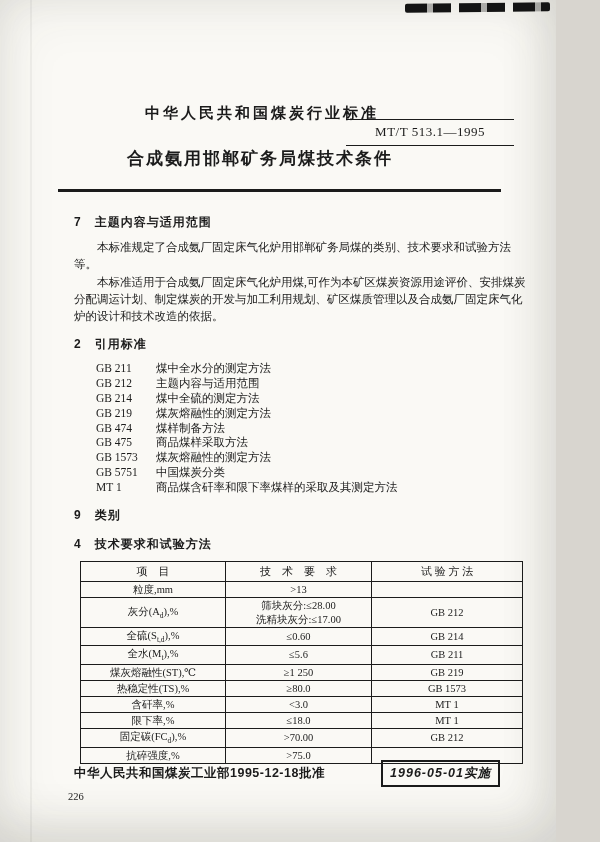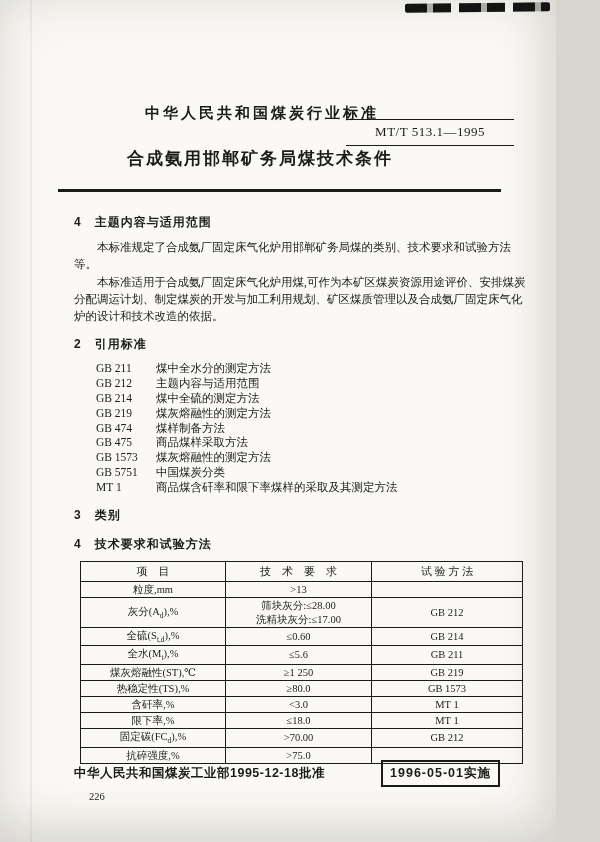--- a/index.html
+++ b/index.html
@@ -73,23 +73,23 @@
     position: absolute; left: 74px; right: 56px; top: 760px;
     display: flex; justify-content: space-between; align-items: center;
   }
   .approval {
     font-family: "Liberation Sans", "DejaVu Sans", sans-serif;
     font-weight: bold; font-size: 12.5px; letter-spacing: .5px;
   }
   .impl-box {
     border: 2px solid #1b1b1b; padding: 3px 7px;
     font-family: "Liberation Sans", "DejaVu Sans", sans-serif;
-    font-weight: bold; font-size: 12.5px; letter-spacing: 1px;
-  }
-  .page-number { position: absolute; left: 89px; top: 791px; font-size: 10.5px; text-align: right; }
+    font-weight: bold; font-size: 12.5px; letter-spacing: 1px; font-style: italic;
+  }
+  .page-number { position: absolute; left: 68px; top: 791px; font-size: 10.5px; text-align: right; }
 </style>
 </head>
 <body>
 
 <div class="page">
 
   <div class="scan-artifact"></div>
   <div class="scan-streak"></div>
 
   <div class="std-class">中华人民共和国煤炭行业标准</div>
@@ -97,38 +97,38 @@
   <div class="std-num-block">
     <span class="std-num">MT/T 513.1—1995</span>
   </div>
 
   <div class="doc-title">合成氨用邯郸矿务局煤技术条件</div>
 
   <div class="thick-rule"></div>
 
   <div class="content">
 
-    <div class="sec-heading">4　主题内容与适用范围</div>
+    <div class="sec-heading">7　主题内容与适用范围</div>
     <p class="body-p">本标准规定了合成氨厂固定床气化炉用邯郸矿务局煤的类别、技术要求和试验方法等。</p>
     <p class="body-p">本标准适用于合成氨厂固定床气化炉用煤,可作为本矿区煤炭资源用途评价、安排煤炭分配调运计划、制定煤炭的开发与加工利用规划、矿区煤质管理以及合成氨厂固定床气化炉的设计和技术改造的依据。</p>
 
     <div class="sec-heading">2　引用标准</div>
     <div class="ref-list">
         <div class="ref-row"><span class="ref-code">GB 211</span><span class="ref-title">煤中全水分的测定方法</span></div>
         <div class="ref-row"><span class="ref-code">GB 212</span><span class="ref-title">主题内容与适用范围</span></div>
         <div class="ref-row"><span class="ref-code">GB 214</span><span class="ref-title">煤中全硫的测定方法</span></div>
         <div class="ref-row"><span class="ref-code">GB 219</span><span class="ref-title">煤灰熔融性的测定方法</span></div>
         <div class="ref-row"><span class="ref-code">GB 474</span><span class="ref-title">煤样制备方法</span></div>
         <div class="ref-row"><span class="ref-code">GB 475</span><span class="ref-title">商品煤样采取方法</span></div>
         <div class="ref-row"><span class="ref-code">GB 1573</span><span class="ref-title">煤灰熔融性的测定方法</span></div>
         <div class="ref-row"><span class="ref-code">GB 5751</span><span class="ref-title">中国煤炭分类</span></div>
         <div class="ref-row"><span class="ref-code">MT 1</span><span class="ref-title">商品煤含矸率和限下率煤样的采取及其测定方法</span></div>
       </div>
 
-    <div class="sec-heading">3　类别</div>
+    <div class="sec-heading">9　类别</div>
 
     <div class="sec-heading">4　技术要求和试验方法</div>
 
     <table class="spec-table">
       <colgroup>
         <col style="width:145px">
         <col style="width:146px">
         <col style="width:151px">
       </colgroup>
       <thead>

